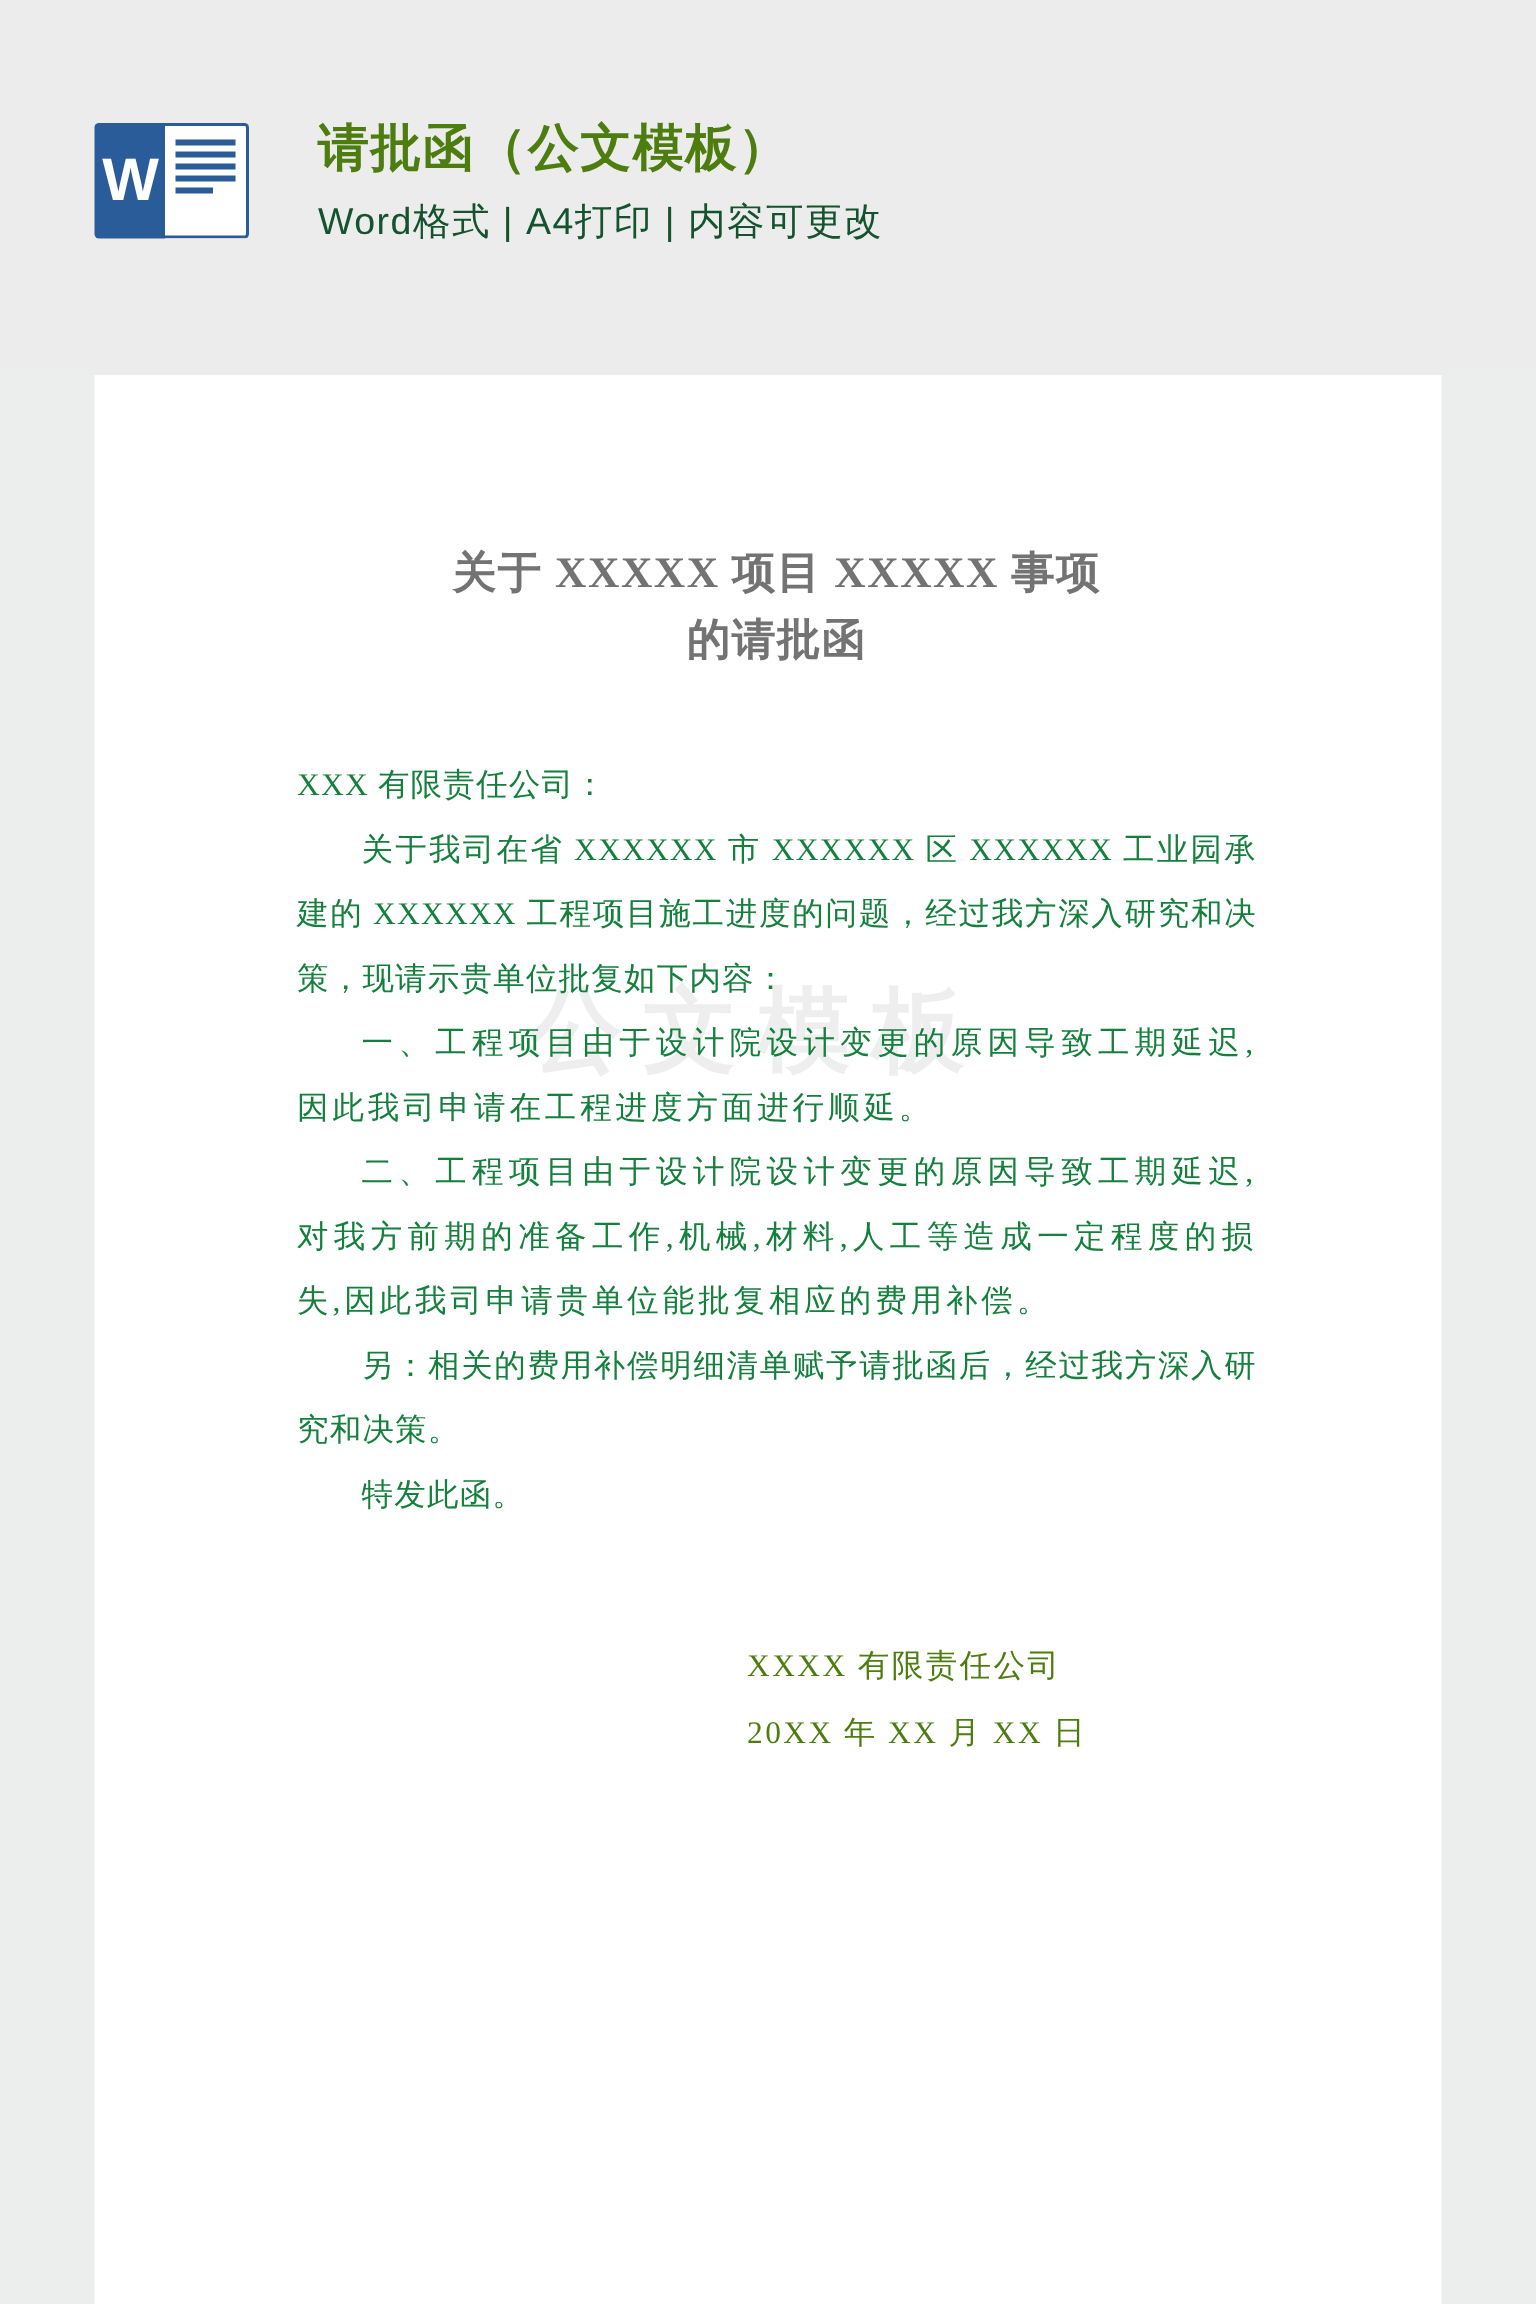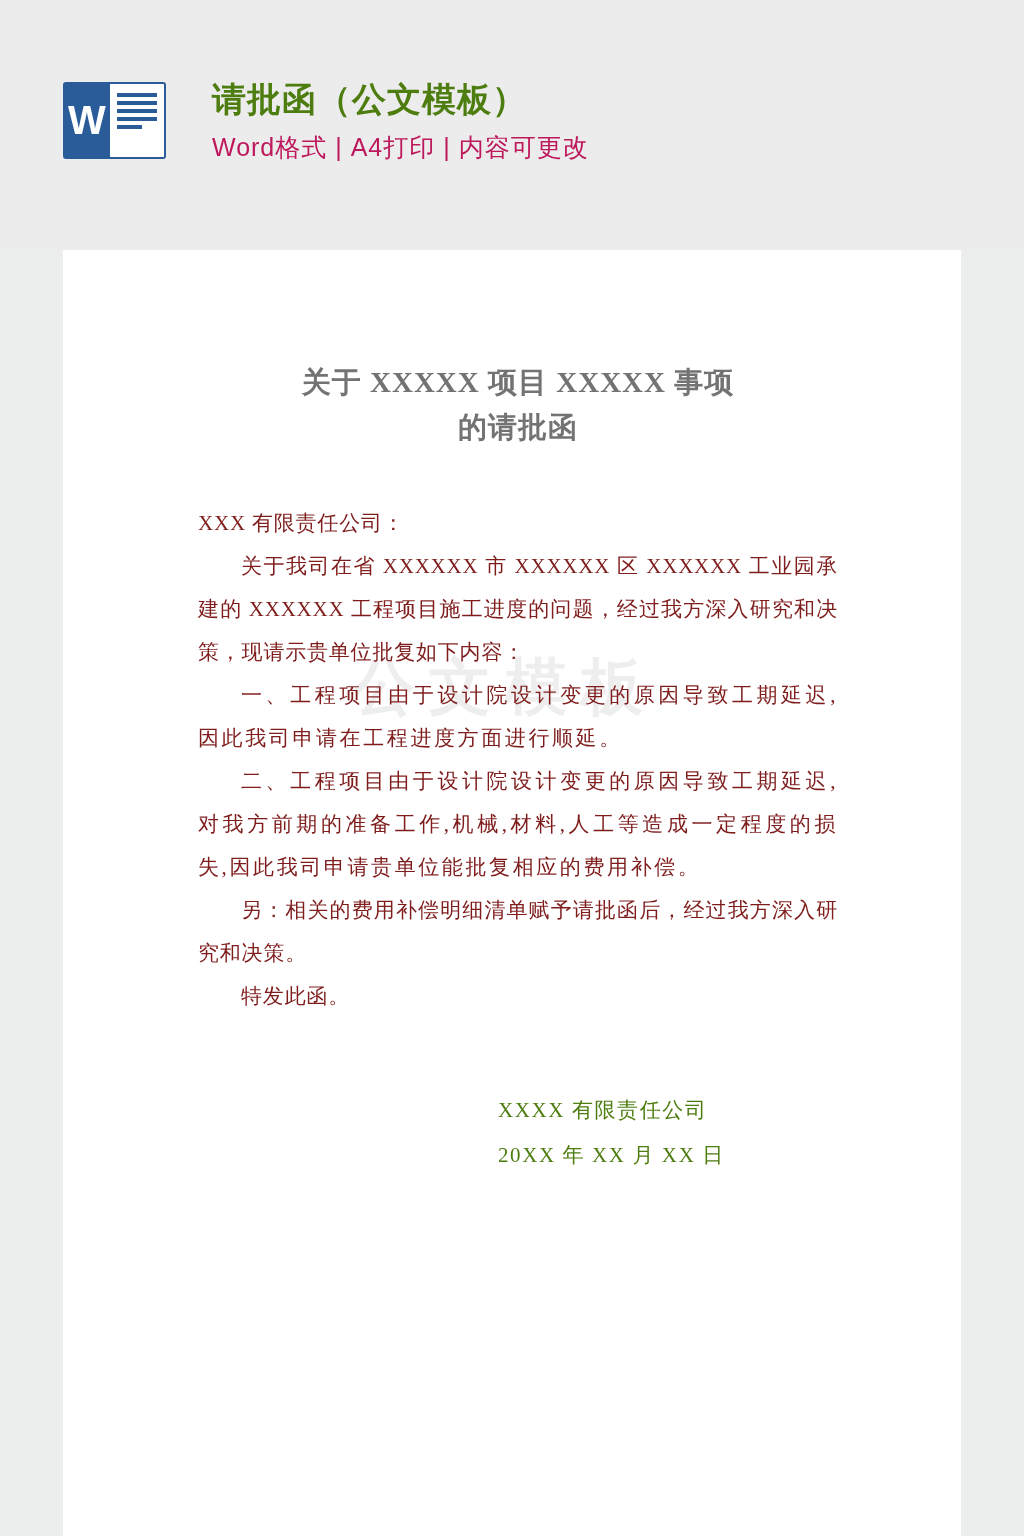--- a/index.html
+++ b/index.html
@@ -82,21 +82,21 @@
     color: #4d7c0f;
     font-family: "Liberation Sans", sans-serif;
     font-weight: bold;
     font-size: 34px;
     letter-spacing: 1px;
     line-height: 1.25;
     white-space: nowrap;
   }
   .banner-sub {
     margin-top: 10px;
-    color: #be185d;
+    color: #14532d;
     font-family: "Liberation Sans", sans-serif;
     font-size: 25px;
     letter-spacing: 1px;
     white-space: nowrap;
   }
 
   
   .page {
     position: absolute;
     left: 63px;
@@ -121,21 +121,21 @@
     line-height: 1.55;
     letter-spacing: 1px;
     color: #737373;
     margin: 0 0 52px 0;
   }
   .doc-title span { display: block; }
 
   .doc-p {
     font-size: 21px;
     line-height: 2.05;
-    color: #7f1d1d;
+    color: #15803d;
     letter-spacing: 0.8px;
     margin: 0;
     text-align: justify;
     font-family: Liberation Serif, serif;
   }
   .doc-p.indent { text-indent: 2.05em; }
   .doc-p.loose { letter-spacing: 2.6px; }
 
   .sign {
     margin-top: 70px;

